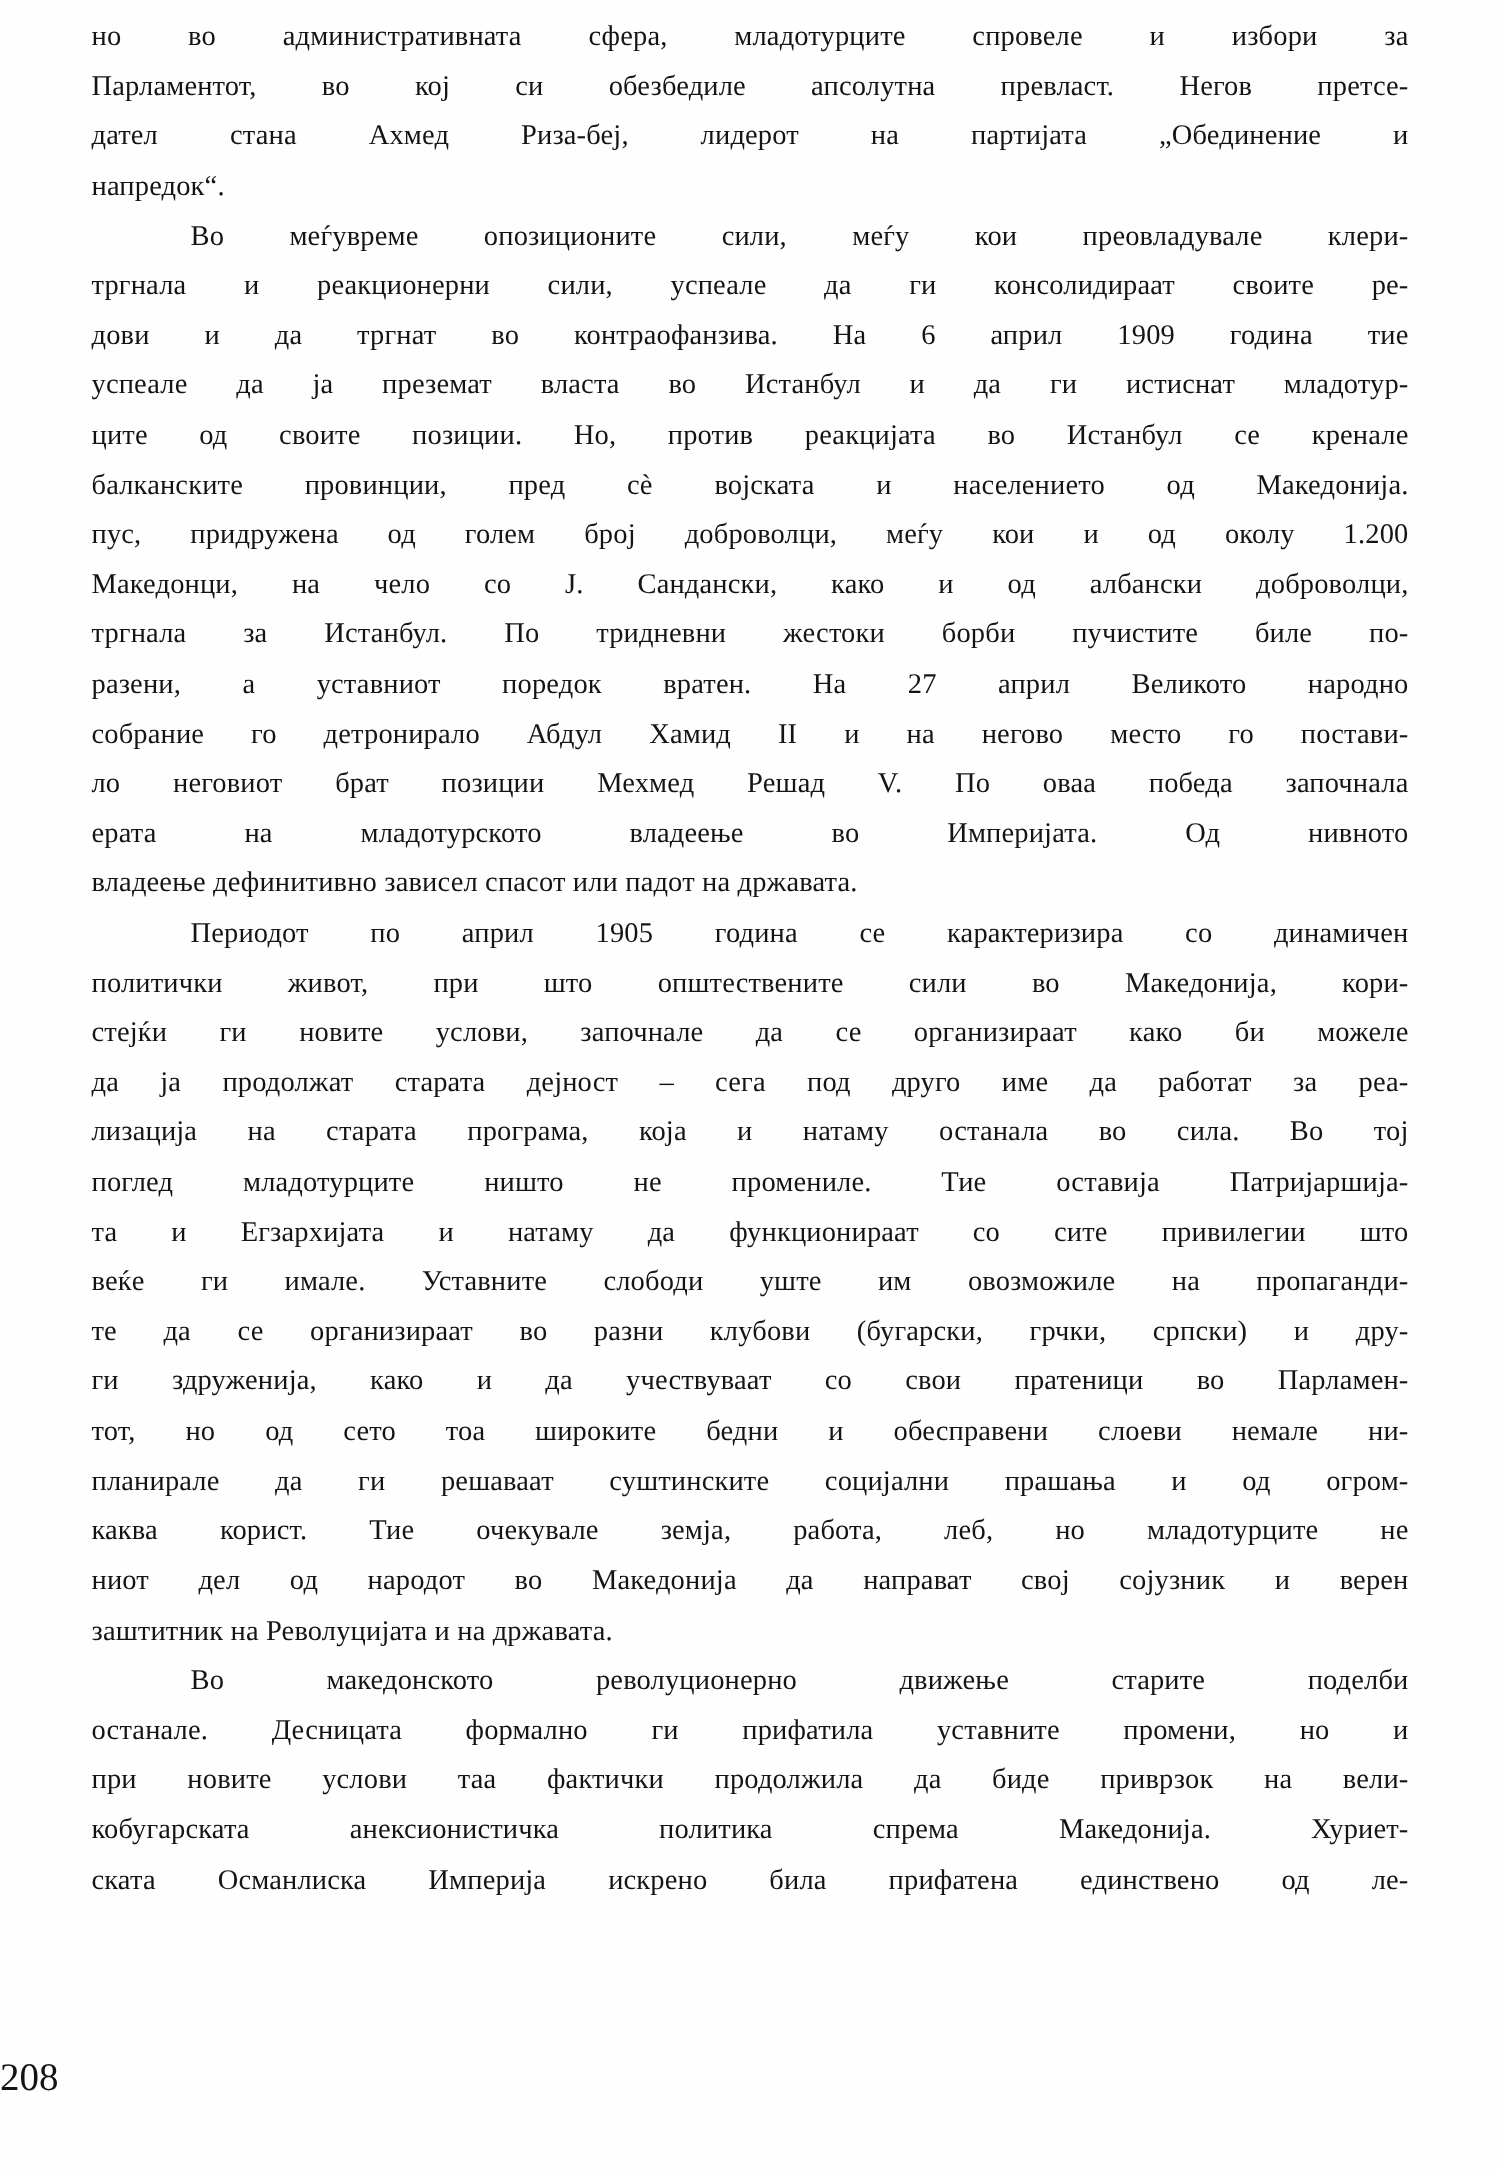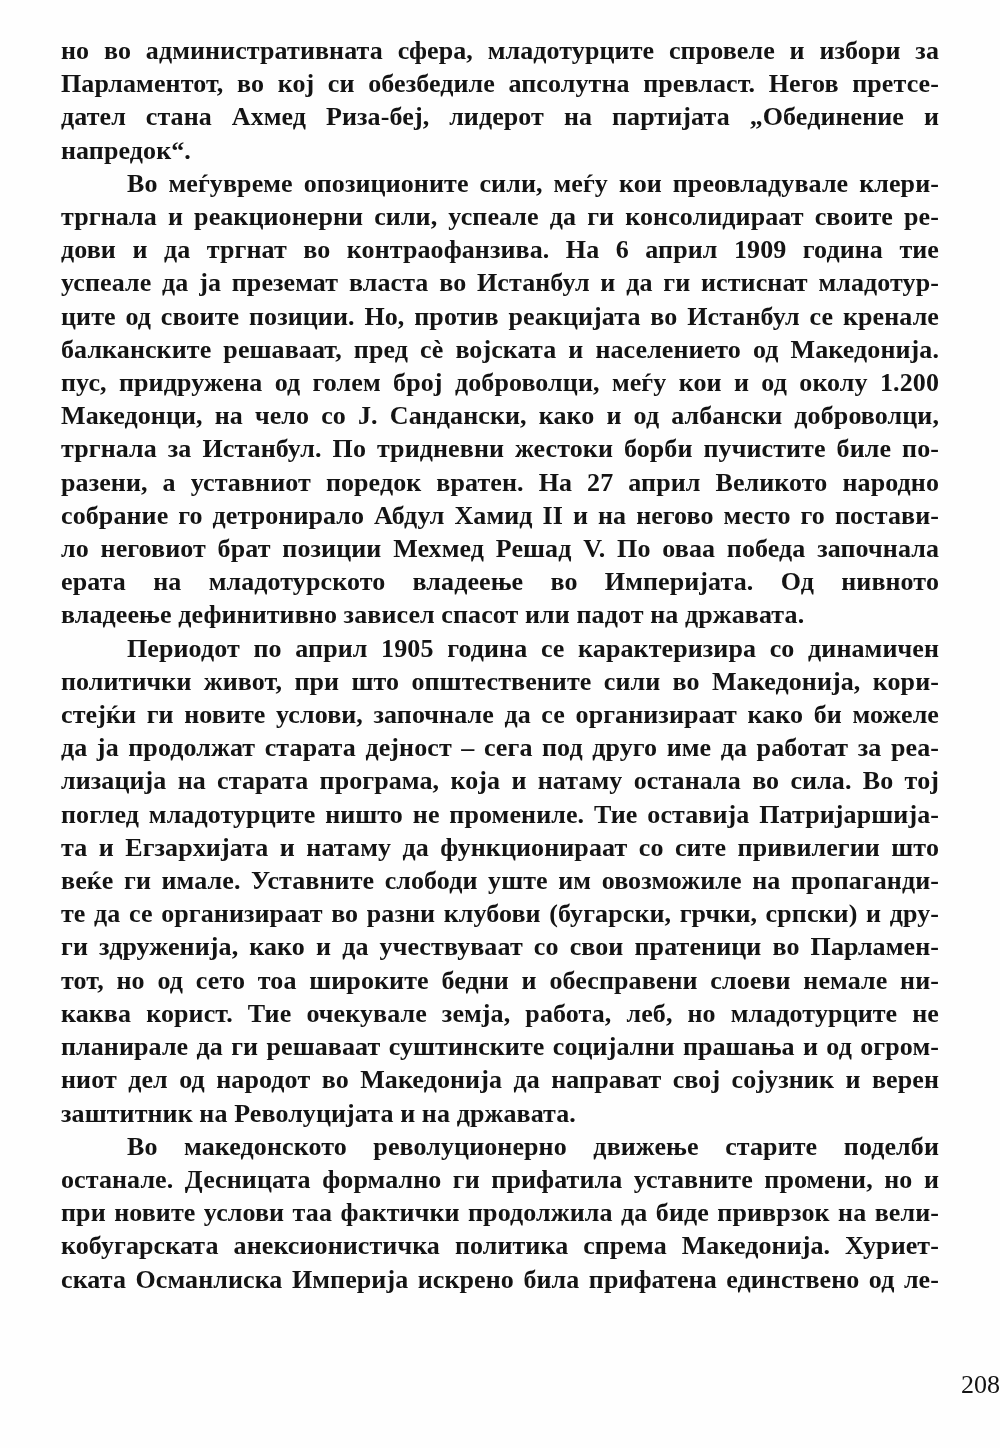--- a/index.html
+++ b/index.html
@@ -15,26 +15,25 @@
     font-family: "Liberation Serif", "DejaVu Serif", serif;
     color: #141414;
   }
   .page {
     position: absolute;
     inset: 0;
   }
   .text-block {
     position: absolute;
     left: 61px;
-    top: 34px;
+    top: 8px;
     width: 878px;
-    font-size: 26px;
+    font-size: 19px;
     line-height: 33.2px;
     letter-spacing: 0.1px;
-    font-weight: bold;
   }
   .paragraph {
     margin: 0;
     padding: 0;
   }
   .line {
     text-align: justify;
     text-align-last: justify;
     white-space: normal;
   }
@@ -42,21 +41,21 @@
     text-align-last: left;
   }
   .line.indented {
     text-indent: 66px;
   }
   .page-number {
     position: absolute;
     left: 0;
     top: 1370px;
     width: 100%;
-    text-align: right;
+    text-align: left;
     font-size: 26px;
     line-height: 30px;
   }
 </style>
 </head>
 <body>
 
 <main class="page">
   <section class="text-block" id="text-block">
       <div class="paragraph">
@@ -64,21 +63,21 @@
         <div class="line">Парламентот, во кој си обезбедиле апсолутна превласт. Негов претсе-</div>
         <div class="line">дател стана Ахмед Риза-беј, лидерот на партијата „Обединение и</div>
         <div class="line paragraph-end">напредок“.</div>
       </div>
       <div class="paragraph">
         <div class="line indented">Во меѓувреме опозиционите сили, меѓу кои преовладувале клери-</div>
         <div class="line">тргнала и реакционерни сили, успеале да ги консолидираат своите ре-</div>
         <div class="line">дови и да тргнат во контраофанзива. На 6 април 1909 година тие</div>
         <div class="line">успеале да ја преземат власта во Истанбул и да ги истиснат младотур-</div>
         <div class="line">ците од своите позиции. Но, против реакцијата во Истанбул се кренале</div>
-        <div class="line">балканските решаваат, пред сè војската и населението од Македонија.</div>
+        <div class="line">балканските провинции, пред сè војската и населението од Македонија.</div>
         <div class="line">пус, придружена од голем број доброволци, меѓу кои и од околу 1.200</div>
         <div class="line">Македонци, на чело со Ј. Сандански, како и од албански доброволци,</div>
         <div class="line">тргнала за Истанбул. По тридневни жестоки борби пучистите биле по-</div>
         <div class="line">разени, а уставниот поредок вратен. На 27 април Великото народно</div>
         <div class="line">собрание го детронирало Абдул Хамид II и на негово место го постави-</div>
         <div class="line">ло неговиот брат позиции Мехмед Решад V. По оваа победа започнала</div>
         <div class="line">ерата на младотурското владеење во Империјата. Од нивното</div>
         <div class="line paragraph-end">владеење дефинитивно зависел спасот или падот на државата.</div>
       </div>
       <div class="paragraph">
@@ -86,22 +85,22 @@
         <div class="line">политички живот, при што општествените сили во Македонија, кори-</div>
         <div class="line">стејќи ги новите услови, започнале да се организираат како би можеле</div>
         <div class="line">да ја продолжат старата дејност – сега под друго име да работат за реа-</div>
         <div class="line">лизација на старата програма, која и натаму останала во сила. Во тој</div>
         <div class="line">поглед младотурците ништо не промениле. Тие оставија Патријаршија-</div>
         <div class="line">та и Егзархијата и натаму да функционираат со сите привилегии што</div>
         <div class="line">веќе ги имале. Уставните слободи уште им овозможиле на пропаганди-</div>
         <div class="line">те да се организираат во разни клубови (бугарски, грчки, српски) и дру-</div>
         <div class="line">ги здруженија, како и да учествуваат со свои пратеници во Парламен-</div>
         <div class="line">тот, но од сето тоа широките бедни и обесправени слоеви немале ни-</div>
+        <div class="line">планирале да ги решаваат суштинските социјални прашања и од огром-</div>
         <div class="line">каква корист. Тие очекувале земја, работа, леб, но младотурците не</div>
-        <div class="line">планирале да ги решаваат суштинските социјални прашања и од огром-</div>
         <div class="line">ниот дел од народот во Македонија да направат свој сојузник и верен</div>
         <div class="line paragraph-end">заштитник на Револуцијата и на државата.</div>
       </div>
       <div class="paragraph">
         <div class="line indented">Во македонското револуционерно движење старите поделби</div>
         <div class="line">останале. Десницата формално ги прифатила уставните промени, но и</div>
         <div class="line">при новите услови таа фактички продолжила да биде приврзок на вели-</div>
         <div class="line">кобугарската анексионистичка политика спрема Македонија. Хуриет-</div>
         <div class="line">ската Османлиска Империја искрено била прифатена единствено од ле-</div>
       </div>

